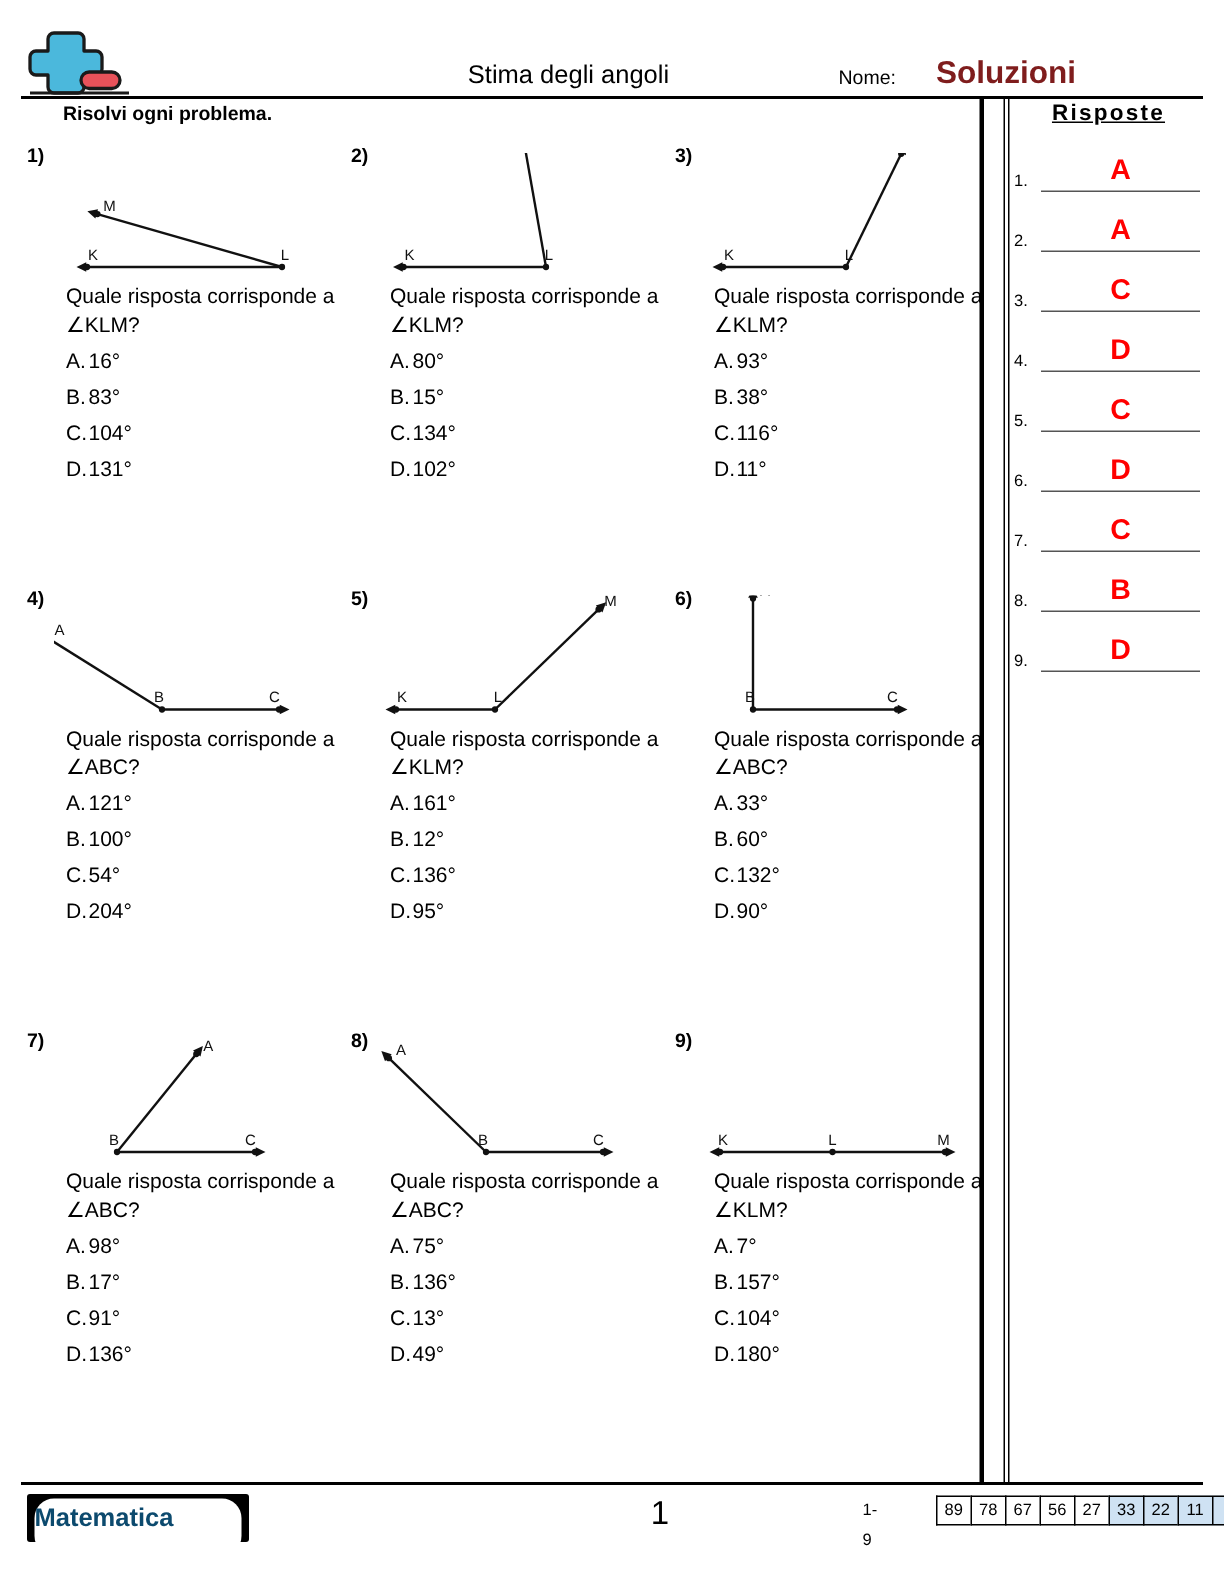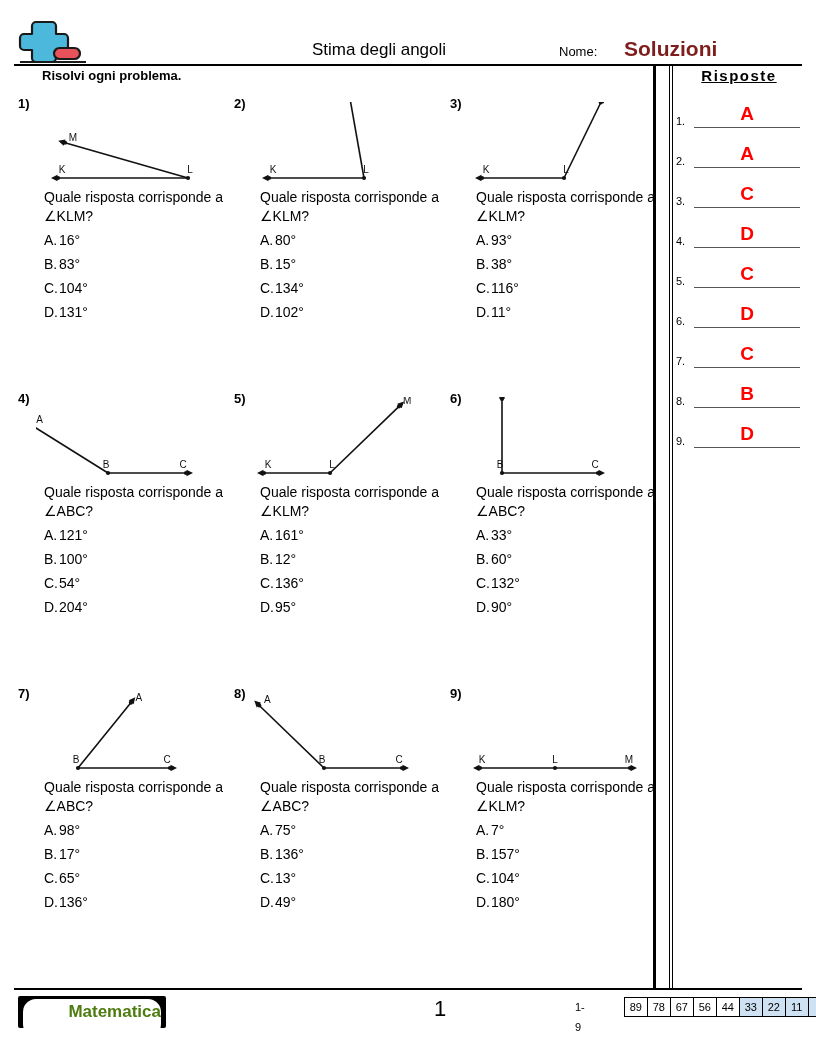--- a/index.html
+++ b/index.html
@@ -226,25 +226,25 @@
     border-radius: 2px;
   }
   #brand-oval {
     position: absolute;
     left: 5px;
     top: 3px;
     width: 138px;
     height: 38px;
     background: #fff;
     border-radius: 13px;
-    text-align: right;
+    text-align: left;
     font-size: 17px;
     font-weight: bold;
     line-height: 26px;
-    color: #4d7c0f;
+    color: #0c4a6e;
   }
   #site {
     position: absolute;
     left: 174px;
     top: 1014px;
     font-size: 12px;
     line-height: 15px;
     margin-top: 41px;
   }
   #page-number {
@@ -519,21 +519,21 @@
             <circle cx="94.86291284818634" cy="10.719739237614448" r="2.1" fill="#111"></circle>
             <text x="40" y="71" font-family="Liberation Sans, sans-serif" font-size="10" fill="#111" text-anchor="middle">B</text>
             <text x="131" y="71" font-family="Liberation Sans, sans-serif" font-size="10" fill="#111" text-anchor="middle">C</text>
             <text x="102.86291284818634" y="8.719739237614448" font-family="Liberation Sans, sans-serif" font-size="10" fill="#111" text-anchor="middle">A</text>
           </svg>
         </div>
         <div class="qtext">Quale risposta corrisponde a ∠ABC?</div>
         <div class="choices">
           <div class="choice"><span class="ltr">A.</span><span>98°</span></div>
           <div class="choice"><span class="ltr">B.</span><span>17°</span></div>
-          <div class="choice"><span class="ltr">C.</span><span>65°</span></div>
+          <div class="choice"><span class="ltr">C.</span><span>91°</span></div>
           <div class="choice"><span class="ltr">D.</span><span>136°</span></div>
         </div>
       </div>
       <div class="problem c1">
         <div class="pnum">8)</div>
         <div class="figure">
           <svg width="180" height="86" viewBox="0 0 180 86">
             <line x1="72" y1="76" x2="150" y2="76" stroke="#111" stroke-width="1.6"></line>
             <polygon points="157,76 150.5,79.2 150.5,72.8" fill="#111"></polygon>
             <line x1="72" y1="76" x2="7.259417969521394" y2="13.480746658690258" stroke="#111" stroke-width="1.6"></line>
@@ -586,19 +586,19 @@
 </div>
 <div id="site">www.CommonCoreSheets.it</div>
 <div id="page-number">1</div>
 <div id="score-table">
   <div id="score-range">1-9</div>
   <div id="score-cells" style="display:flex">
       <div class="score-cell">89</div>
       <div class="score-cell">78</div>
       <div class="score-cell">67</div>
       <div class="score-cell">56</div>
-      <div class="score-cell">44</div>
+      <div class="score-cell">27</div>
       <div class="score-cell hl">33</div>
       <div class="score-cell hl">22</div>
       <div class="score-cell hl">11</div>
       <div class="score-cell hl">0</div>
     </div>
 </div>
 
 </body></html>

